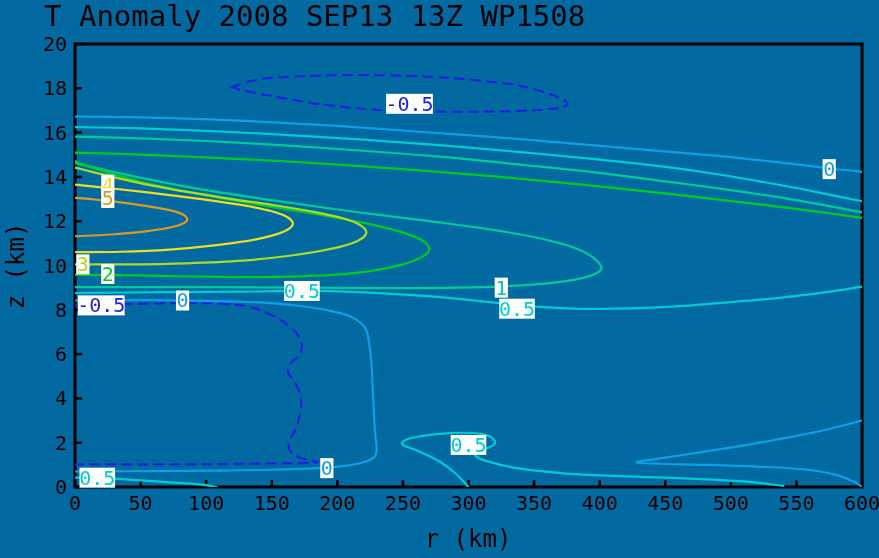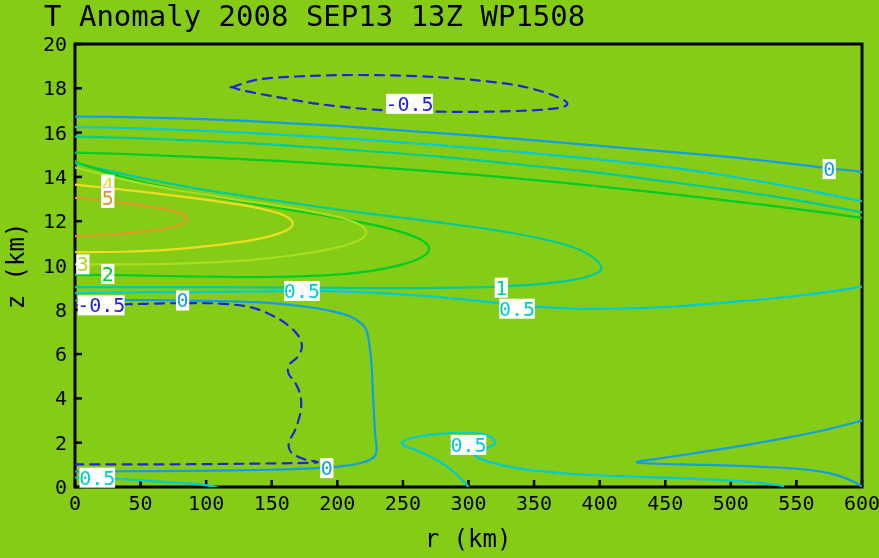--- a/index.html
+++ b/index.html
@@ -10,21 +10,21 @@
   body {
     width: 879px;
     height: 558px;
     overflow: hidden;
     font-family: "DejaVu Sans Mono", monospace;
   }
   #figure {
     position: relative;
     width: 879px;
     height: 558px;
-    background: #84cc16;
+    background: #0369a1;
   }
   #plot-svg {
     position: absolute;
     top: 0;
     left: 0;
     width: 879px;
     height: 558px;
     display: block;
   }
   .title-text {

